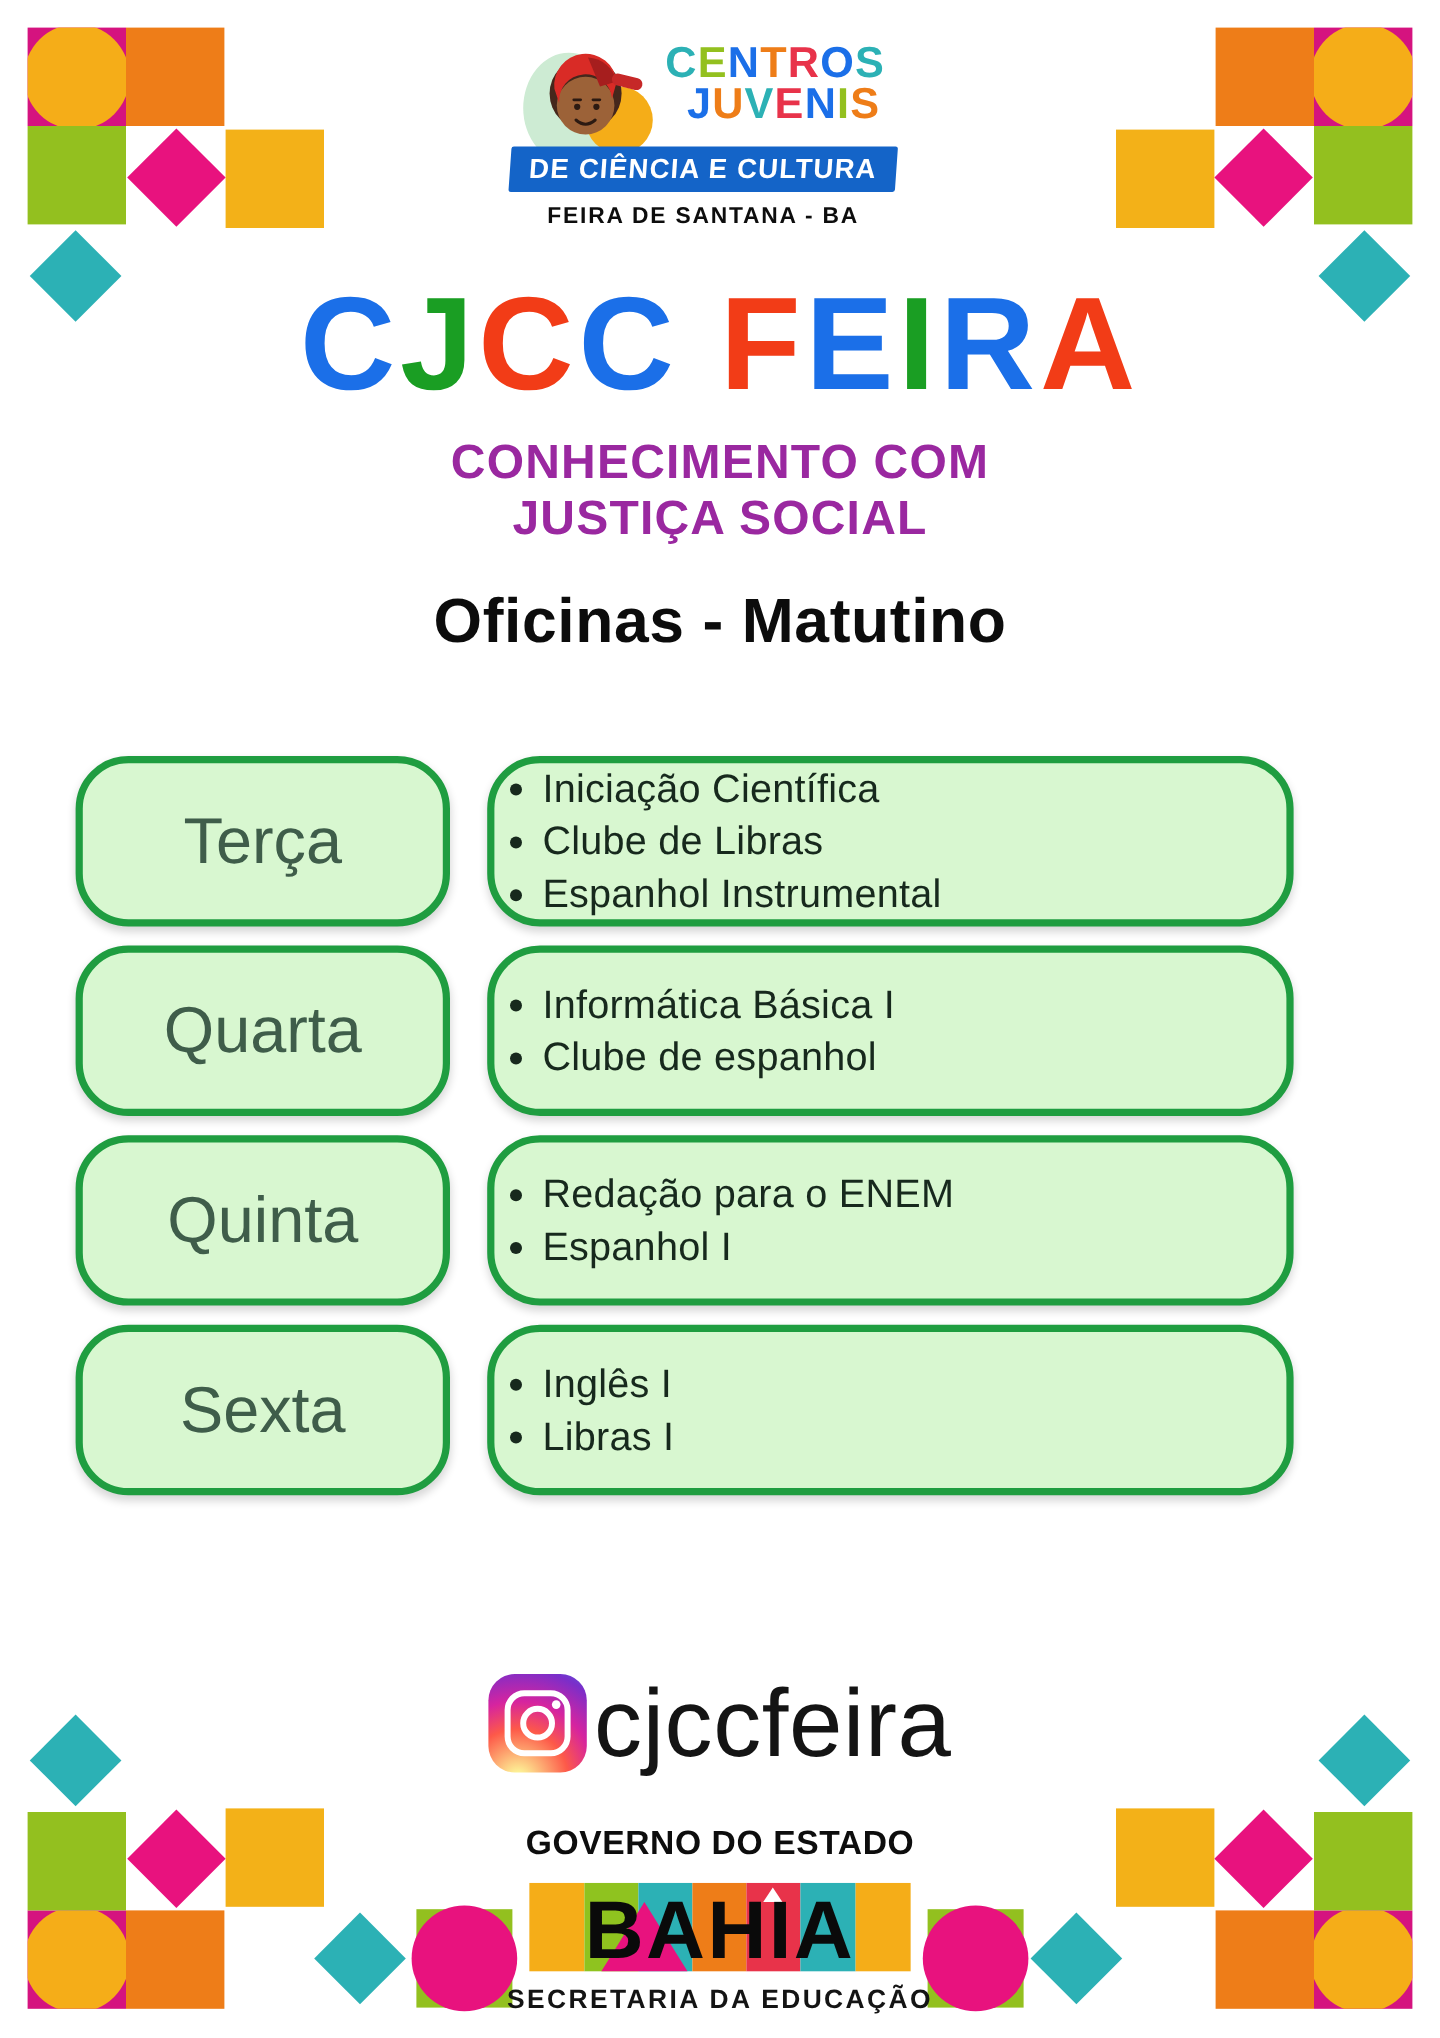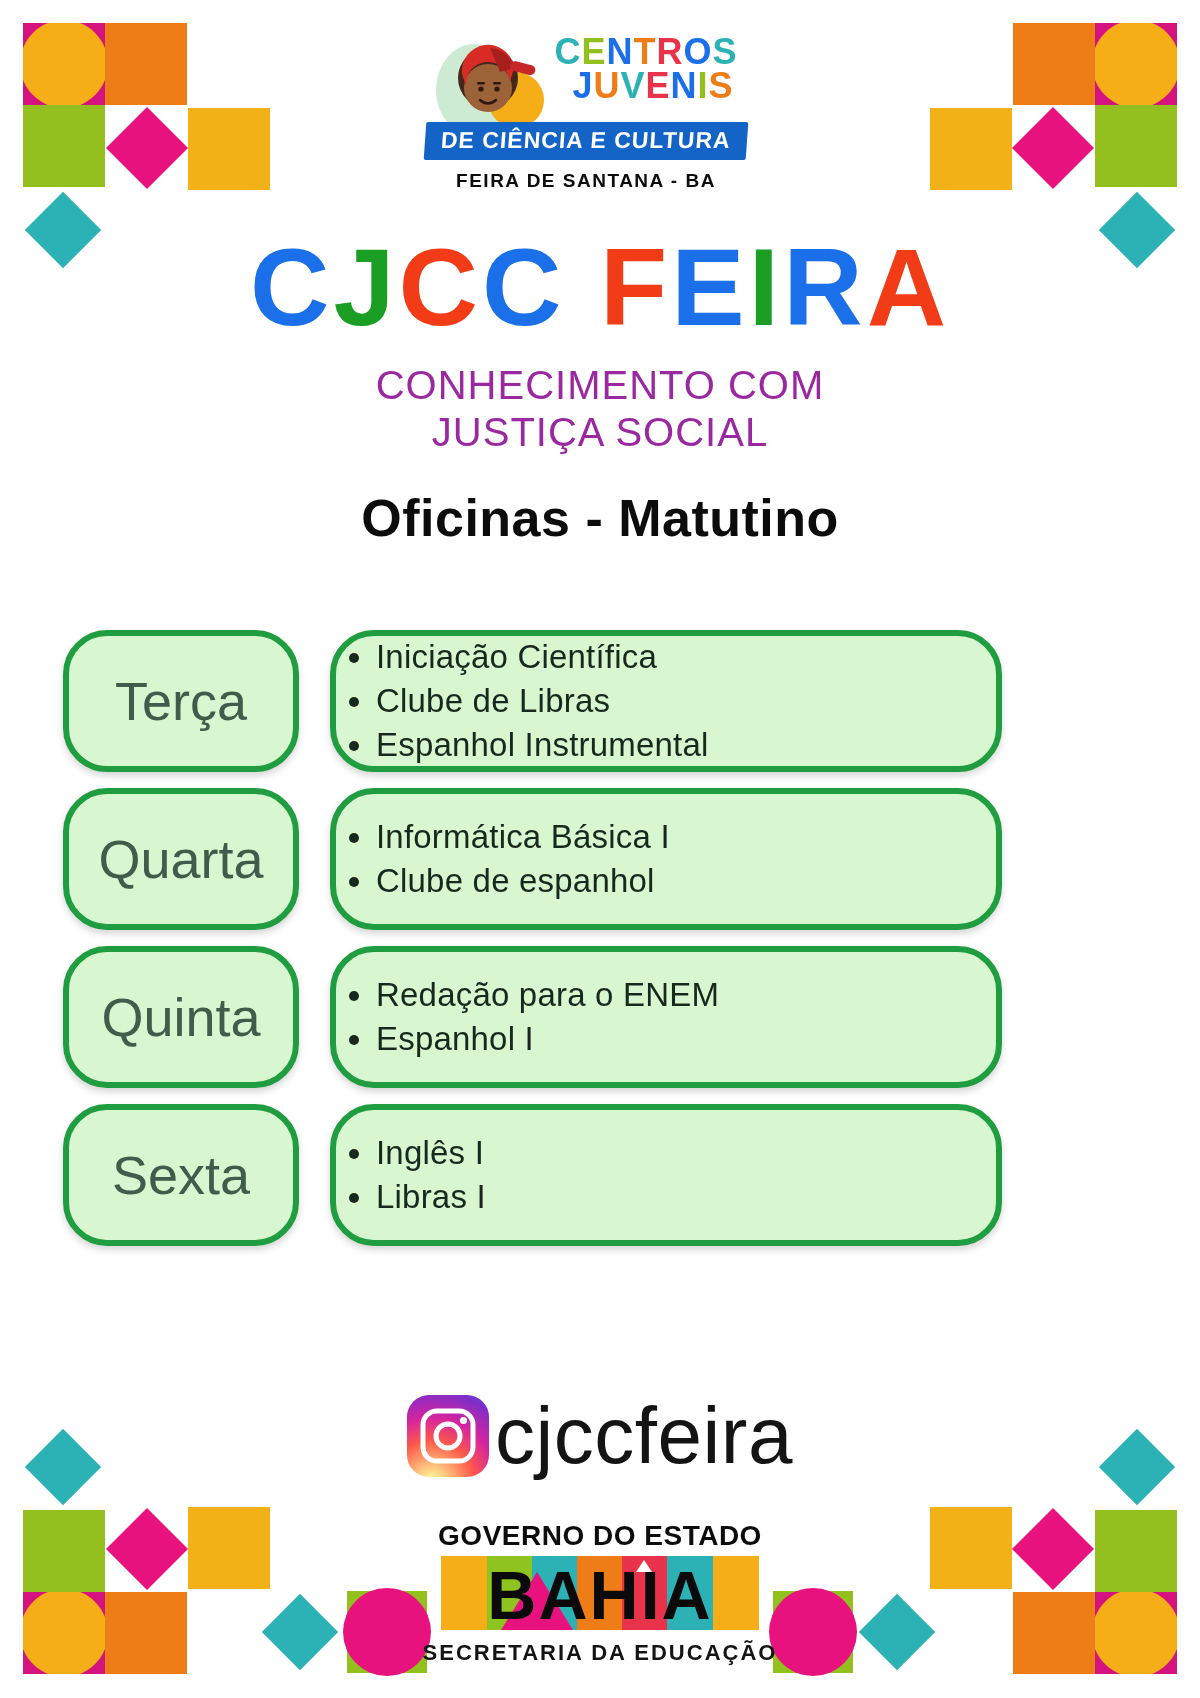--- a/index.html
+++ b/index.html
@@ -35,46 +35,46 @@
   .logo-name .l2{margin-left:18px;margin-top:-2px;}
   .logo-banner{
     margin-top:-24px;z-index:3;background:#1464C8;color:#fff;font-weight:900;font-size:23px;
     padding:5px 16px 6px;letter-spacing:1px;transform:skewX(-4deg);border-radius:2px;
   }
   .logo-city{margin-top:10px;font-weight:900;font-size:19px;letter-spacing:1.5px;color:#0d0d0d;}
   
   .big-title{position:absolute;top:232px;left:0;width:100%;text-align:center;
     font-weight:900;font-size:110px;line-height:1;letter-spacing:4px;}
   .subtitle{position:absolute;top:362px;left:0;width:100%;text-align:center;color:#9A28A0;
-    font-weight:400;font-size:40px;line-height:1.18;letter-spacing:1px;}
+    font-weight:700;font-size:40px;line-height:1.18;letter-spacing:1px;}
   .heading{position:absolute;top:488px;left:0;width:100%;text-align:center;color:#0c0c0c;
     font-weight:800;font-size:52px;letter-spacing:0.5px;}
   
   .schedule{position:absolute;top:630px;left:63px;}
   .srow{display:flex;margin-bottom:16px;}
   .pill, .items-box{
     box-sizing:border-box;height:142px;background:#D8F7D0;border:6px solid #1F9D40;border-radius:44px;
     box-shadow:0 4px 7px rgba(0,0,0,0.16);
   }
-  .pill{width:236px;display:flex;align-items:center;justify-content:center;
+  .pill{width:312px;display:flex;align-items:center;justify-content:center;
     font-size:54px;color:#3F5D4A;}
   .items-box{width:672px;margin-left:31px;display:flex;flex-direction:column;justify-content:center;}
   .items-box ul{margin:0;}
   .items-box li{font-size:33px;color:#17291D;line-height:1.34;letter-spacing:0.2px;}
   
   .cta{position:absolute;top:1290px;left:0;width:100%;text-align:center;
     font-size:82px;font-weight:400;color:#141414;letter-spacing:0.5px;}
   .insta-row{position:absolute;top:1390px;left:0;width:100%;display:flex;align-items:center;justify-content:center;gap:6px;}
   .ig-icon{width:82px;height:82px;border-radius:22px;flex:0 0 auto;
     background:radial-gradient(circle at 30% 107%, #fdf497 0%, #fdf497 5%, #fd5949 40%, #d6249f 62%, #7b2ec9 88%, #5851db 100%);
     display:flex;align-items:center;justify-content:center;}
   .ig-handle{font-size:80px;font-weight:400;color:#141414;letter-spacing:0.5px;}
   .gov{position:absolute;top:1520px;left:0;width:100%;display:flex;flex-direction:column;align-items:center;}
   .gov-l1{font-weight:900;font-size:28px;letter-spacing:0.5px;color:#0d0d0d;}
-  .gov-mark{margin-top:4px;line-height:0;}
+  .gov-mark{margin-top:17px;line-height:0;}
   .gov-l2{margin-top:10px;font-weight:600;font-size:22px;letter-spacing:2px;color:#141414;}
 </style>
 </head>
 <body>
 
 <div class="poster">
 
   <div class="cluster tl">
     <div class="sq sq-magenta">
         <div class="circ"></div>

